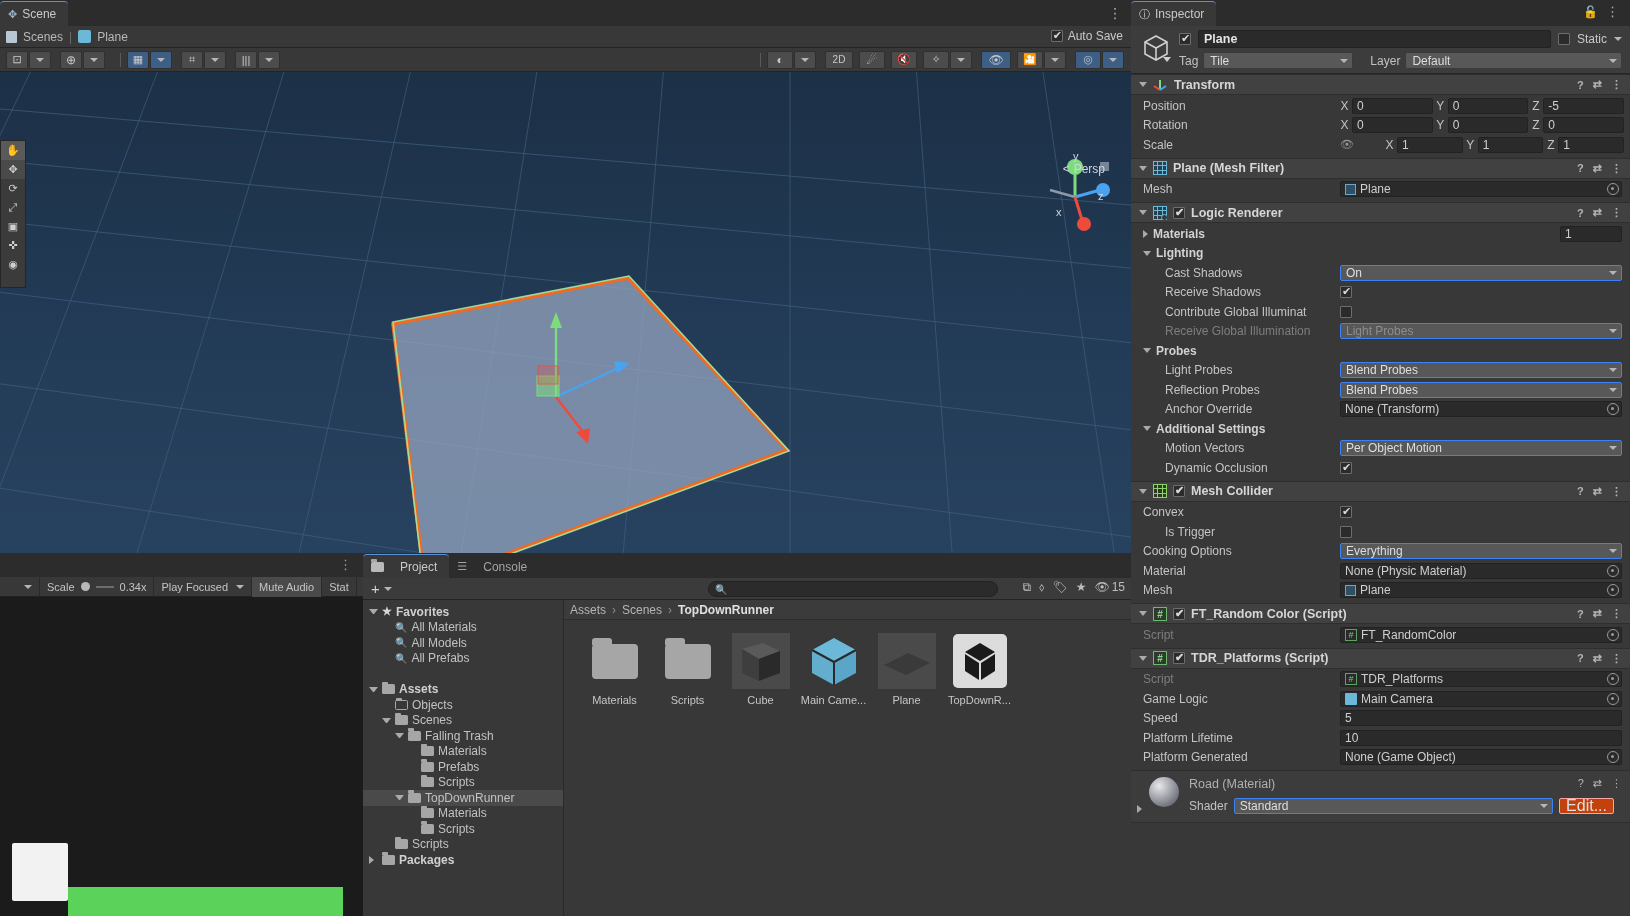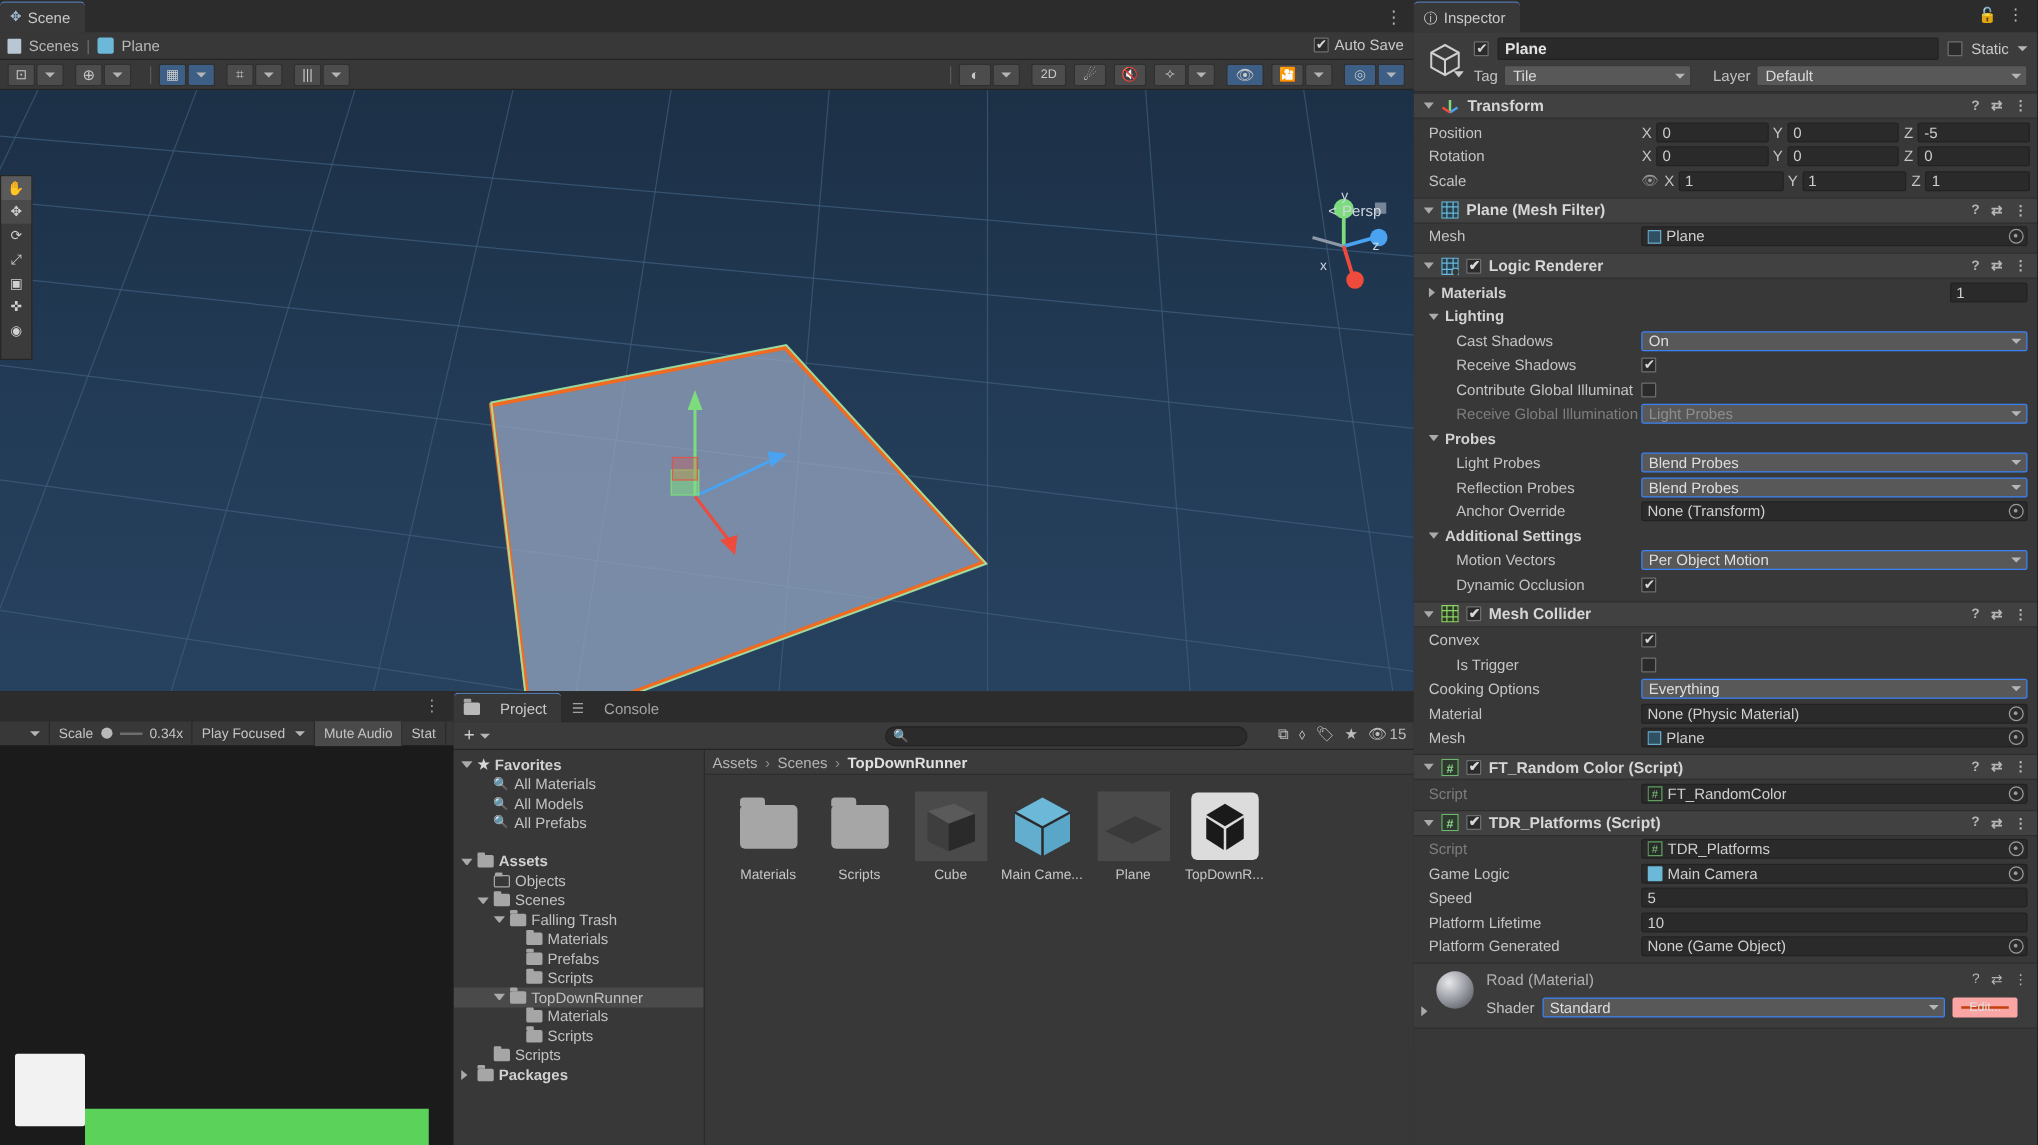--- a/index.html
+++ b/index.html
@@ -104,21 +104,21 @@
   #static-lbl { font-size:12px; color:#c9c9c9; }
   #taglayer-row { position:absolute; left:48px; top:26px; right:8px; height:17px; display:flex; align-items:center; gap:5px; font-size:12px;}
   .minidd { height:17px; background:#585858; border:1px solid #3a3a3a; border-radius:2px; display:flex; align-items:center;
             justify-content:space-between; padding:0 4px 0 6px; color:#dcdcdc; font-size:12px;}
   #insp-body { height:814px; overflow:hidden; }
 
   .comp-hdr { height:21px; background:#414141; border-top:1px solid #2e2e2e; border-bottom:1px solid #2e2e2e;
       display:flex; align-items:center; gap:6px; padding-left:8px; position:relative; font-weight:bold; color:#d6d6d6; font-size:12.5px;}
   .comp-hdr .right-ic { position:absolute; right:8px; display:flex; gap:9px; align-items:center; color:#b6b6b6; font-size:11px; }
   .comp-body { background:#383838; padding:1px 0 3px 0; }
-  .prow { height:19.5px; display:flex; align-items:center; font-size:12px; color:#c4c4c4; padding-left:12px; }
+  .prow { height:19.5px; display:flex; align-items:center; font-size:12px; color:#c4c4c4; padding-left:12px;gap:27px; }
   .prow .plabel { width:170px; flex:0 0 auto; color:#c4c4c4; overflow:hidden; white-space:nowrap; }
   .prow .plabel.ind { padding-left:22px; width:170px; }
   .prow .plabel.dim { color:#7e7e7e; }
   .prow .plabel.sect { font-weight:bold; color:#d2d2d2; display:flex; align-items:center; gap:5px;}
   .field { height:16px; background:#2a2a2a; border:1px solid #222; border-radius:2px; display:flex; align-items:center;
            padding:0 4px; color:#cfcfcf; font-size:12px; flex:1; margin-right:8px;}
   .ddfield { height:16px; background:#585858; border:1px solid #3b82f6; border-radius:2px; display:flex; align-items:center;
              justify-content:space-between; padding:0 4px 0 5px; color:#dedede; font-size:12px; flex:1; margin-right:8px;}
   .ddfield.dim { color:#8d8d8d; }
   .objfield { height:16px; background:#2a2a2a; border:1px solid #222; border-radius:2px; display:flex; align-items:center;
@@ -127,22 +127,22 @@
   .target-ic { width:12px;height:12px;border-radius:50%;border:1.5px solid #9a9a9a; position:relative; flex:0 0 auto;}
   .target-ic::after{content:"";position:absolute;left:3px;top:3px;width:3px;height:3px;border-radius:50%;background:#9a9a9a;}
   .axis { display:flex; align-items:center; gap:3px; flex:1; margin-right:6px;}
   .axis .ax { color:#c4c4c4; font-size:12px; width:9px; text-align:center;}
   .axis .field { margin-right:0; }
   .mesh-ic { width:11px;height:11px; background:#2f4f63; border:1px solid #68a8c8; flex:0 0 auto;}
   .script-ic { width:12px;height:12px; border:1px solid #5ea05e; color:#7bc67b; font-size:9px; display:flex; align-items:center; justify-content:center; flex:0 0 auto;}
   .prefab-ic { width:12px;height:12px; background:#6bb8d8; flex:0 0 auto; border-radius:1px;}
   .mat-sphere { width:30px;height:30px;border-radius:50%;
       background:radial-gradient(circle at 34% 30%, #e8e8ea, #9a9da4 48%, #4c4f55 96%); flex:0 0 auto;}
-  .editbtn { height:16px; background:#c2410c; border:7px solid #fca5a5; border-radius:2px; padding:0 6px;
-             display:flex; align-items:center; color:#e0e0e0; font-size:10px; margin-right:8px;}
+  .editbtn { height:16px; background:#c2410c; border:1px solid #fca5a5; border-radius:2px; padding:0 6px;
+             display:flex; align-items:center; color:#e0e0e0; font-size:16px; margin-right:8px;}
   .hidden-eye { color:#9a9a9a; font-size:11px; margin-right:4px;}
 </style>
 </head>
 <body>
 
 <div class="app">
 
   <div id="scene-panel">
 
     <div id="scene-tabs">

